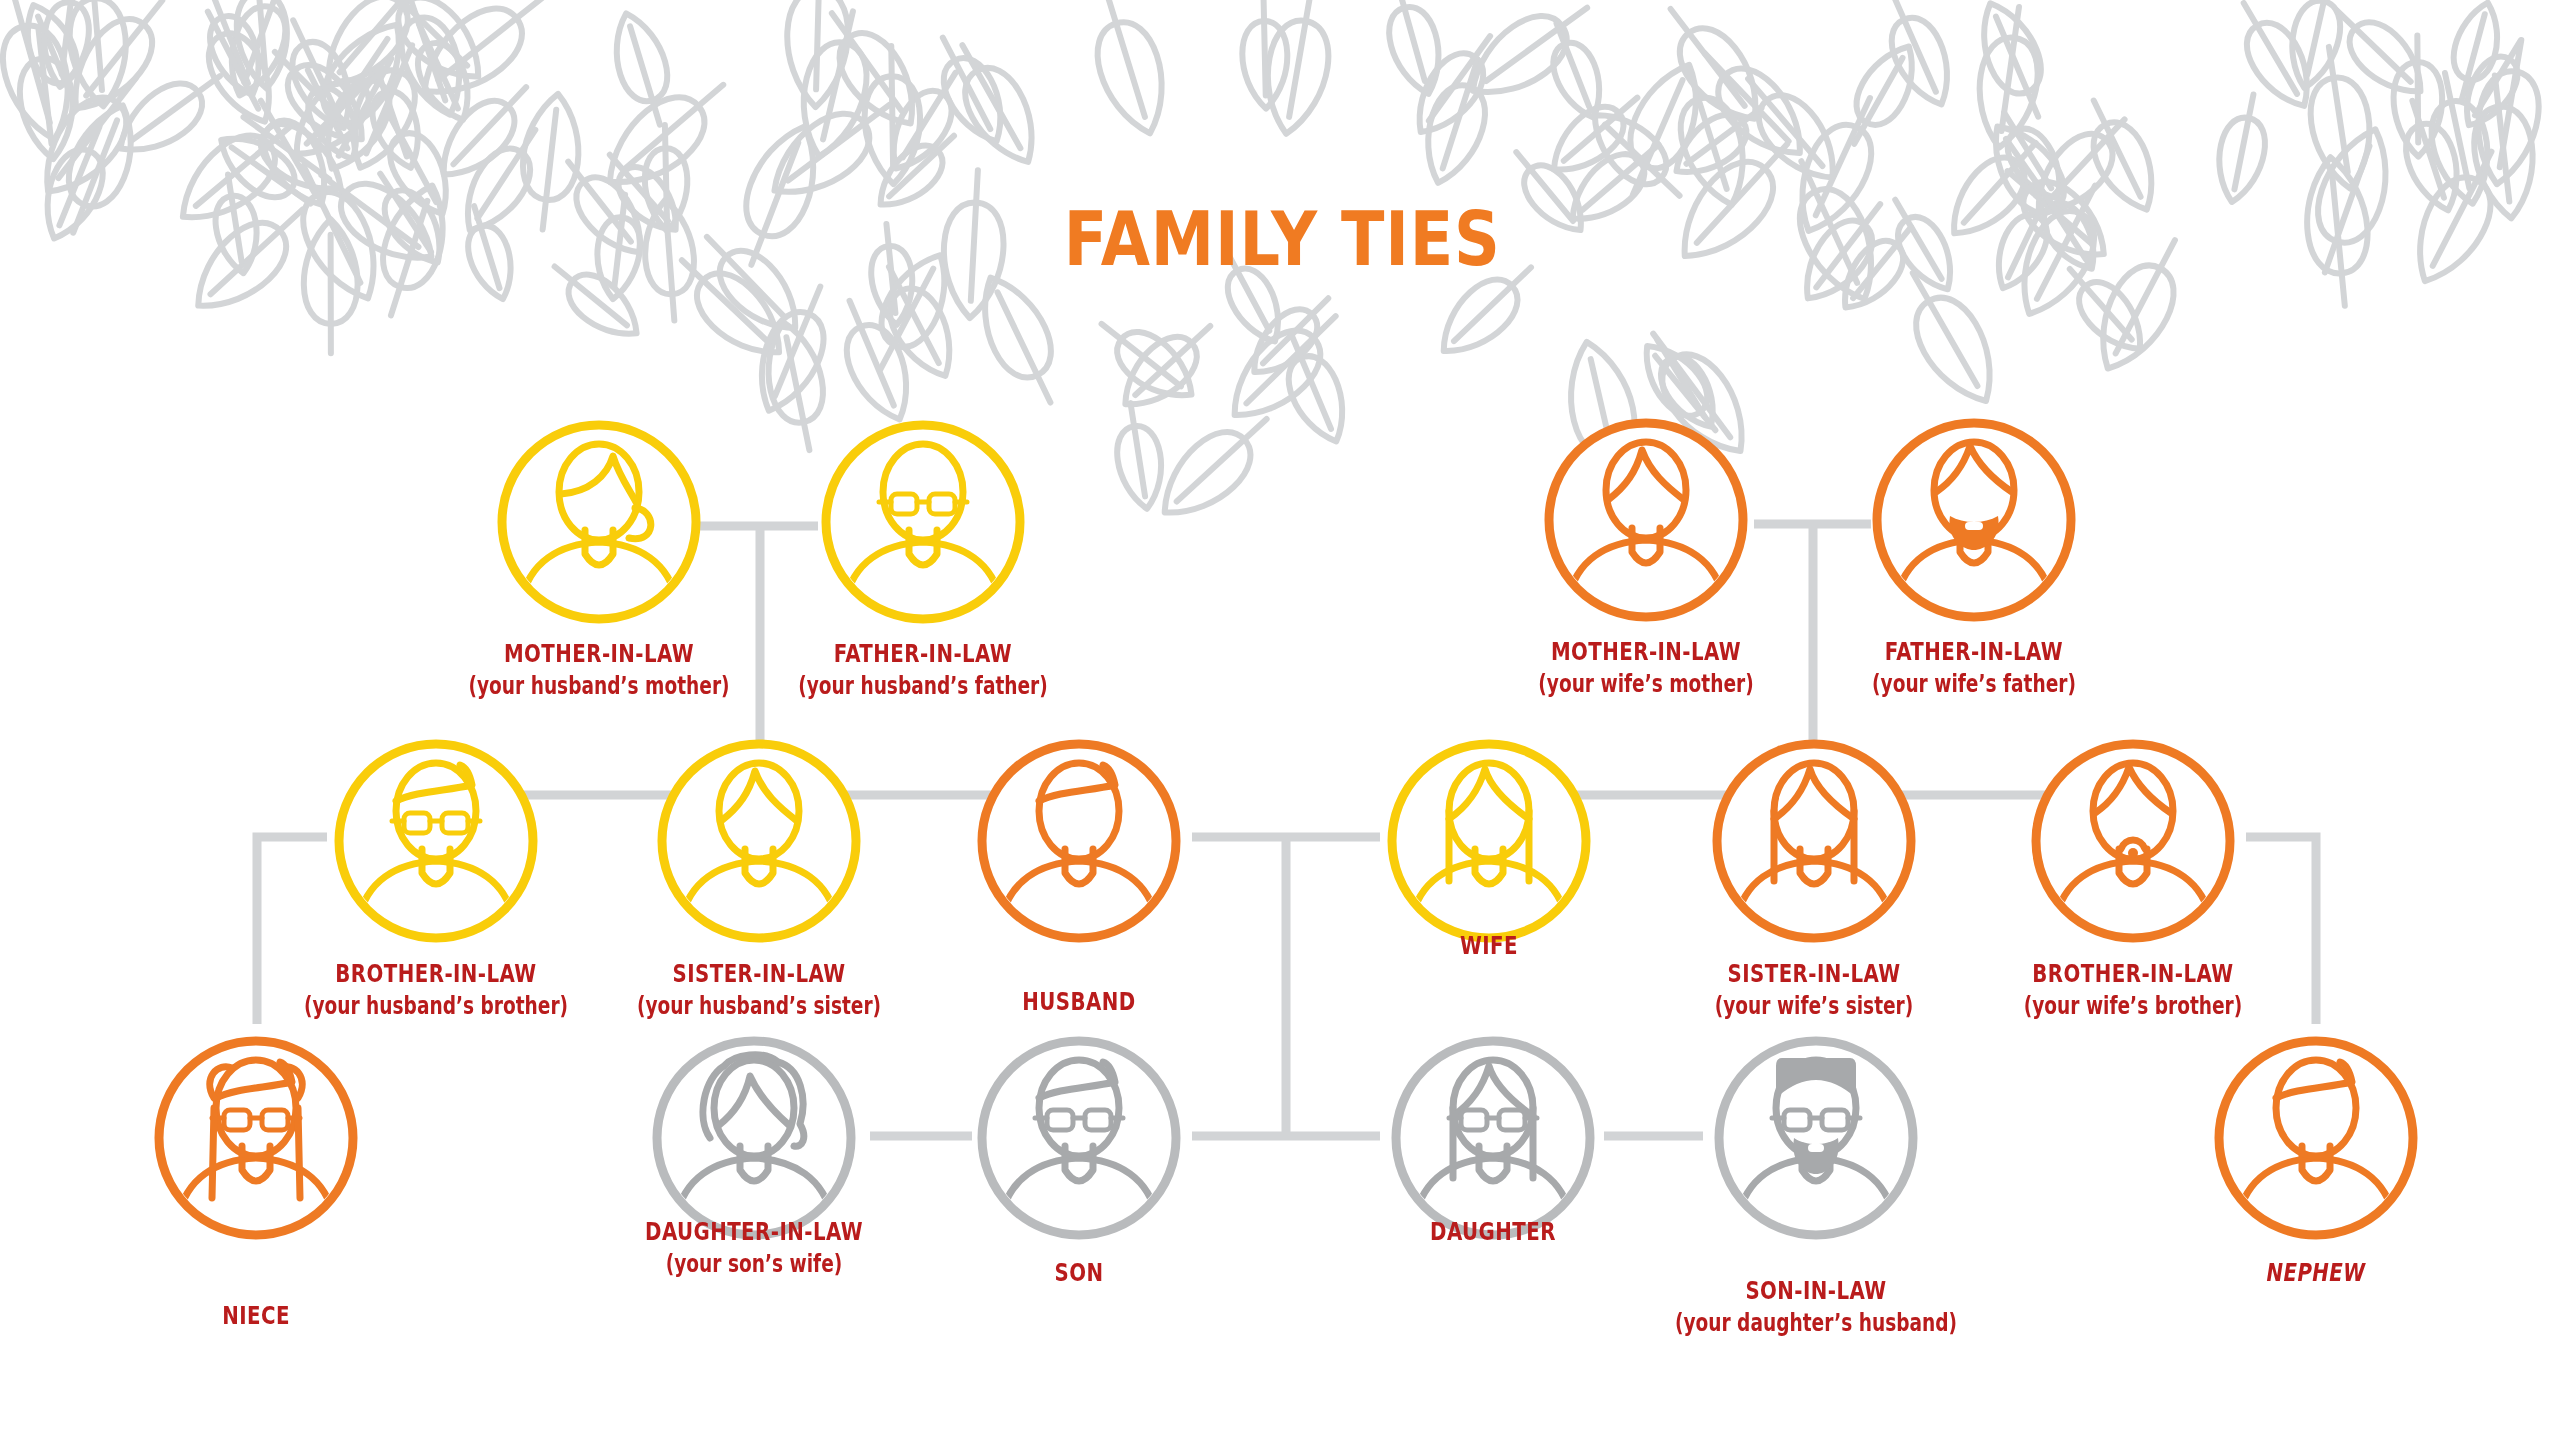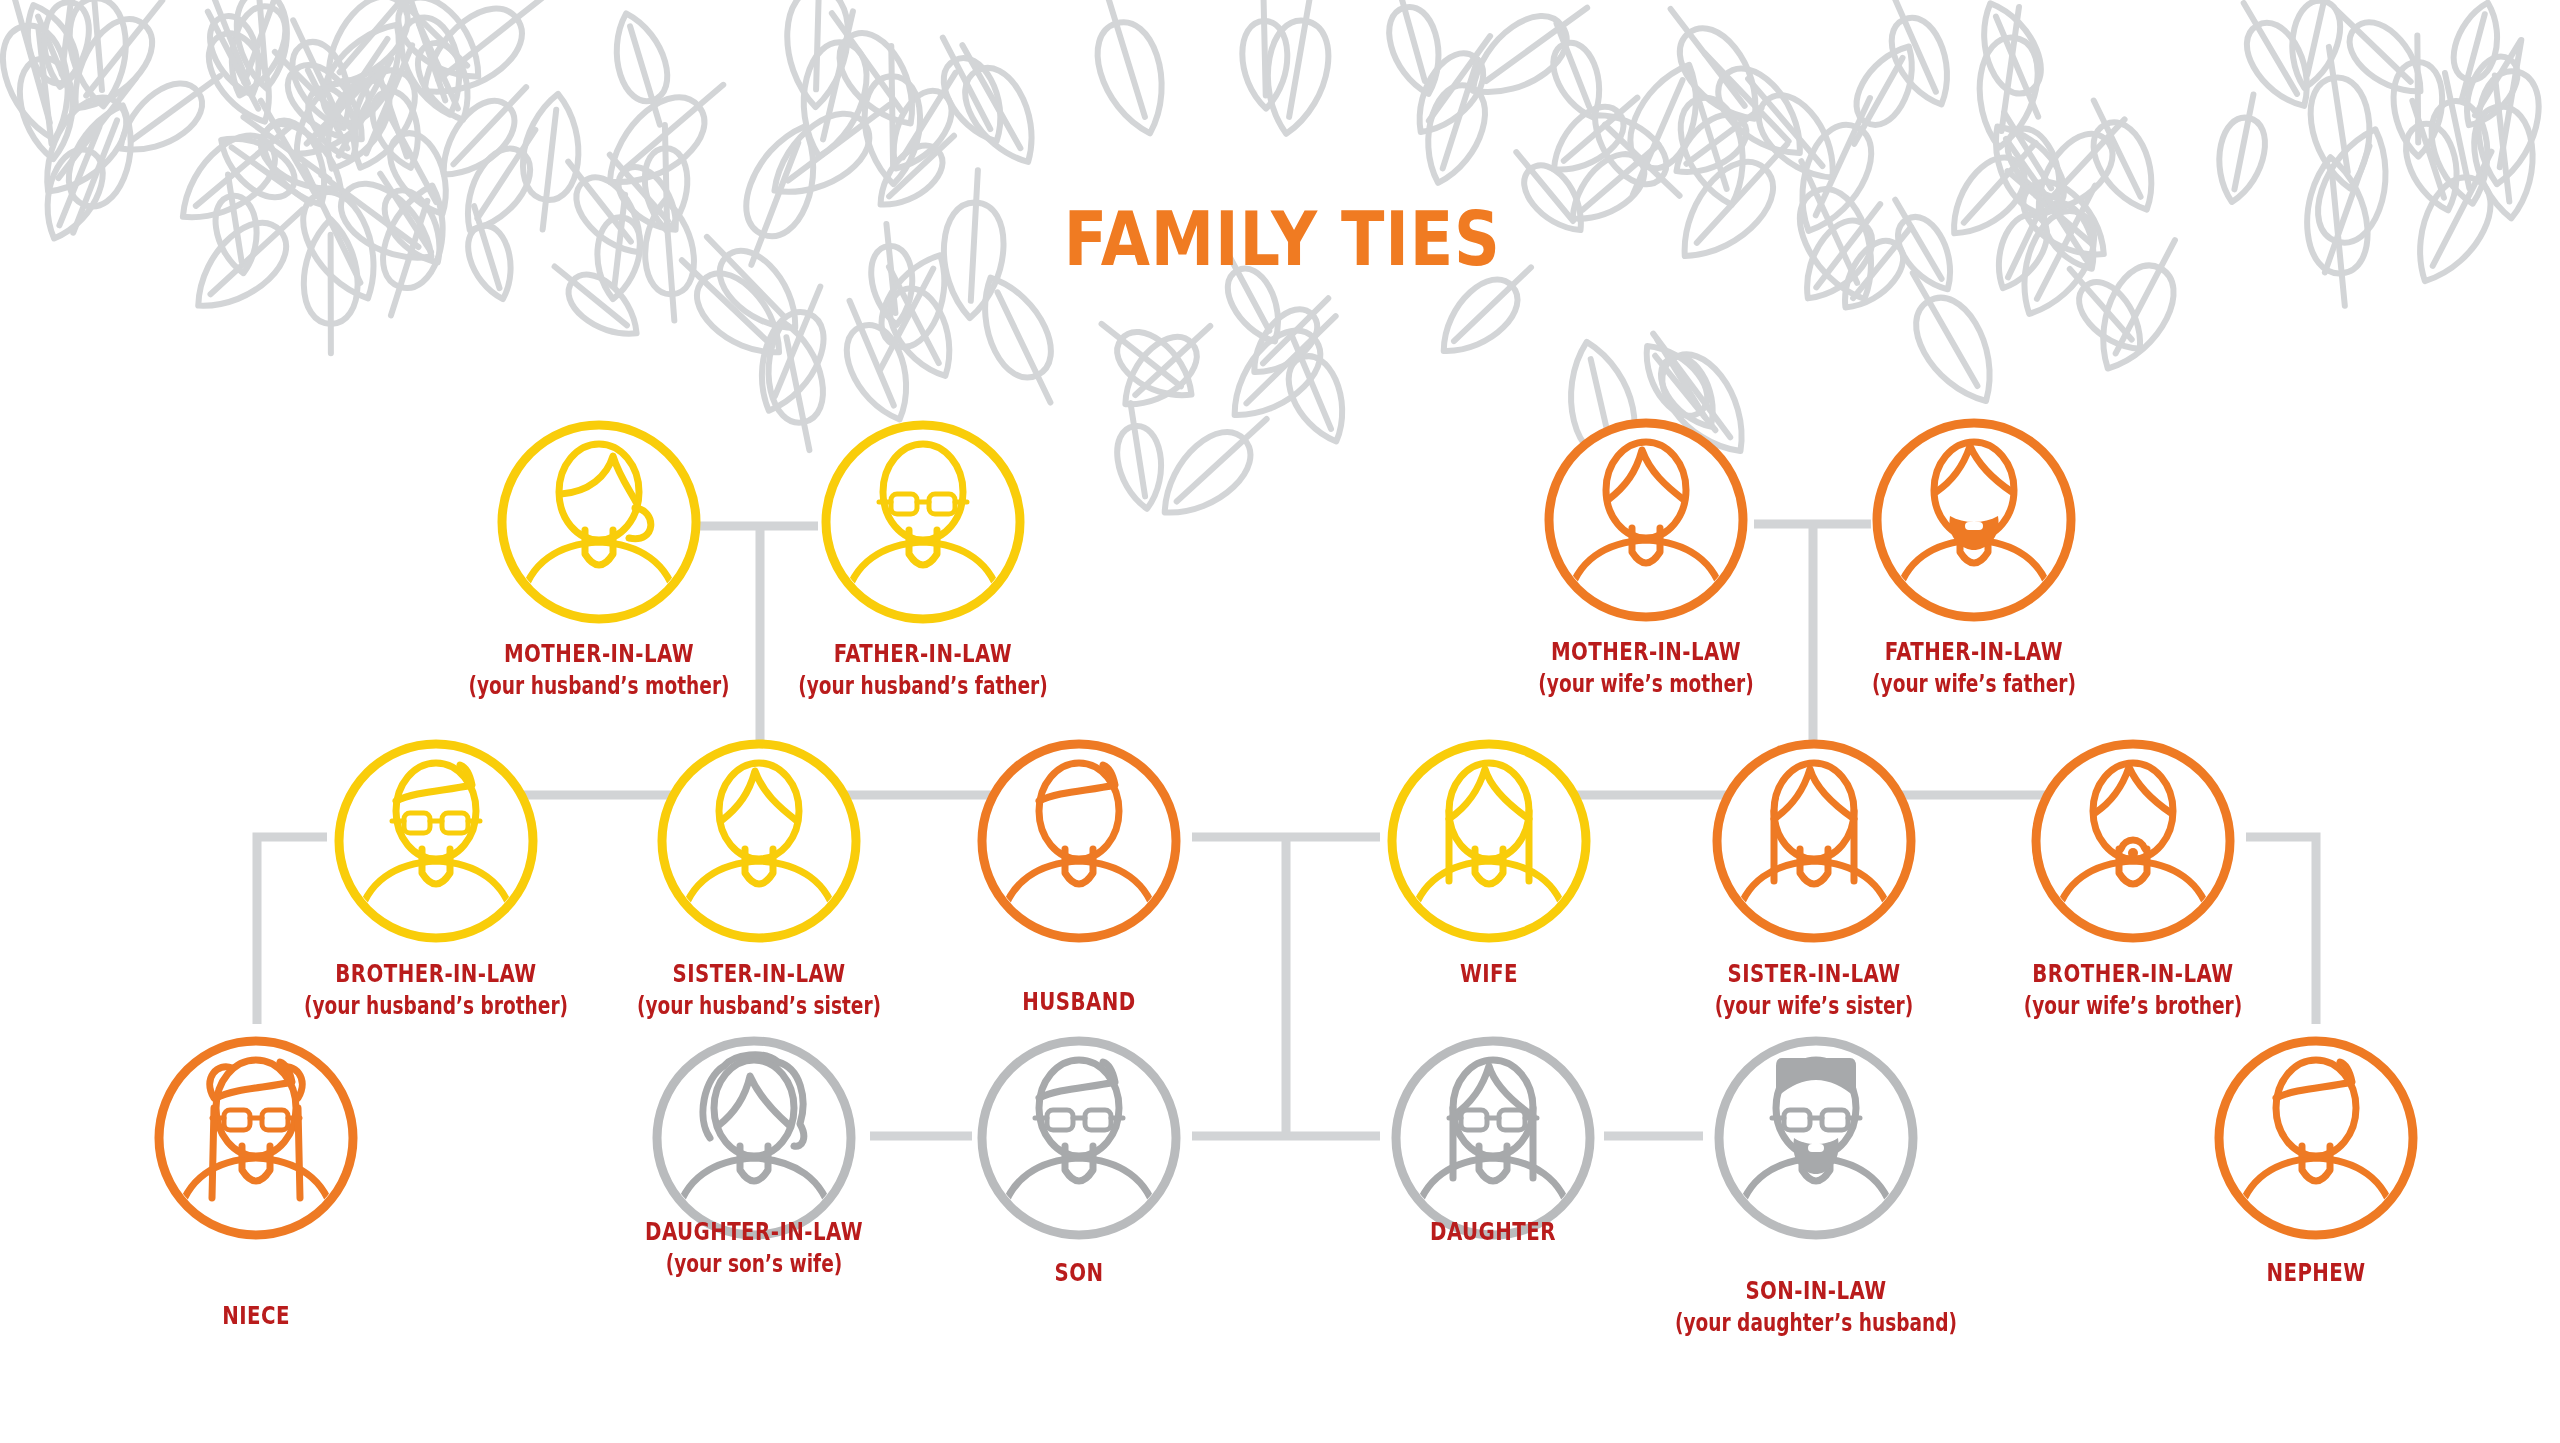--- a/index.html
+++ b/index.html
@@ -858,21 +858,21 @@
       <div class="node-hit" style="left: 759px; top: 841px;"></div>
       <div class="label" style="left: 759px; top: 958px;">
         <span class="name">SISTER-IN-LAW</span>
         <span class="sub">(your husband’s sister)</span>
       </div>
       <div class="node-hit" style="left: 1079px; top: 841px;"></div>
       <div class="label" style="left: 1079px; top: 986px;">
         <span class="name">HUSBAND</span>
       </div>
       <div class="node-hit" style="left: 1489px; top: 841px;"></div>
-      <div class="label" style="left: 1489px; top: 958px;">
+      <div class="label" style="left: 1489px; top: 930px;">
         <span class="name">WIFE</span>
       </div>
       <div class="node-hit" style="left: 1814px; top: 841px;"></div>
       <div class="label" style="left: 1814px; top: 958px;">
         <span class="name">SISTER-IN-LAW</span>
         <span class="sub">(your wife’s sister)</span>
       </div>
       <div class="node-hit" style="left: 2133px; top: 841px;"></div>
       <div class="label" style="left: 2133px; top: 958px;">
         <span class="name">BROTHER-IN-LAW</span>
@@ -894,17 +894,17 @@
       <div class="node-hit" style="left: 1493px; top: 1138px;"></div>
       <div class="label" style="left: 1493px; top: 1216px;">
         <span class="name">DAUGHTER</span>
       </div>
       <div class="node-hit" style="left: 1816px; top: 1138px;"></div>
       <div class="label" style="left: 1816px; top: 1257px; margin-top: 18px;">
         <span class="name">SON-IN-LAW</span>
         <span class="sub">(your daughter’s husband)</span>
       </div>
       <div class="node-hit" style="left: 2316px; top: 1138px;"></div>
-      <div class="label" style="left: 2316px; top: 1257px;">
+      <div class="label" style="left: 2316px; top: 1257px; font-style: italic;">
         <span class="name">NEPHEW</span>
       </div>
     </div>
 </div>
 
 </body></html>

